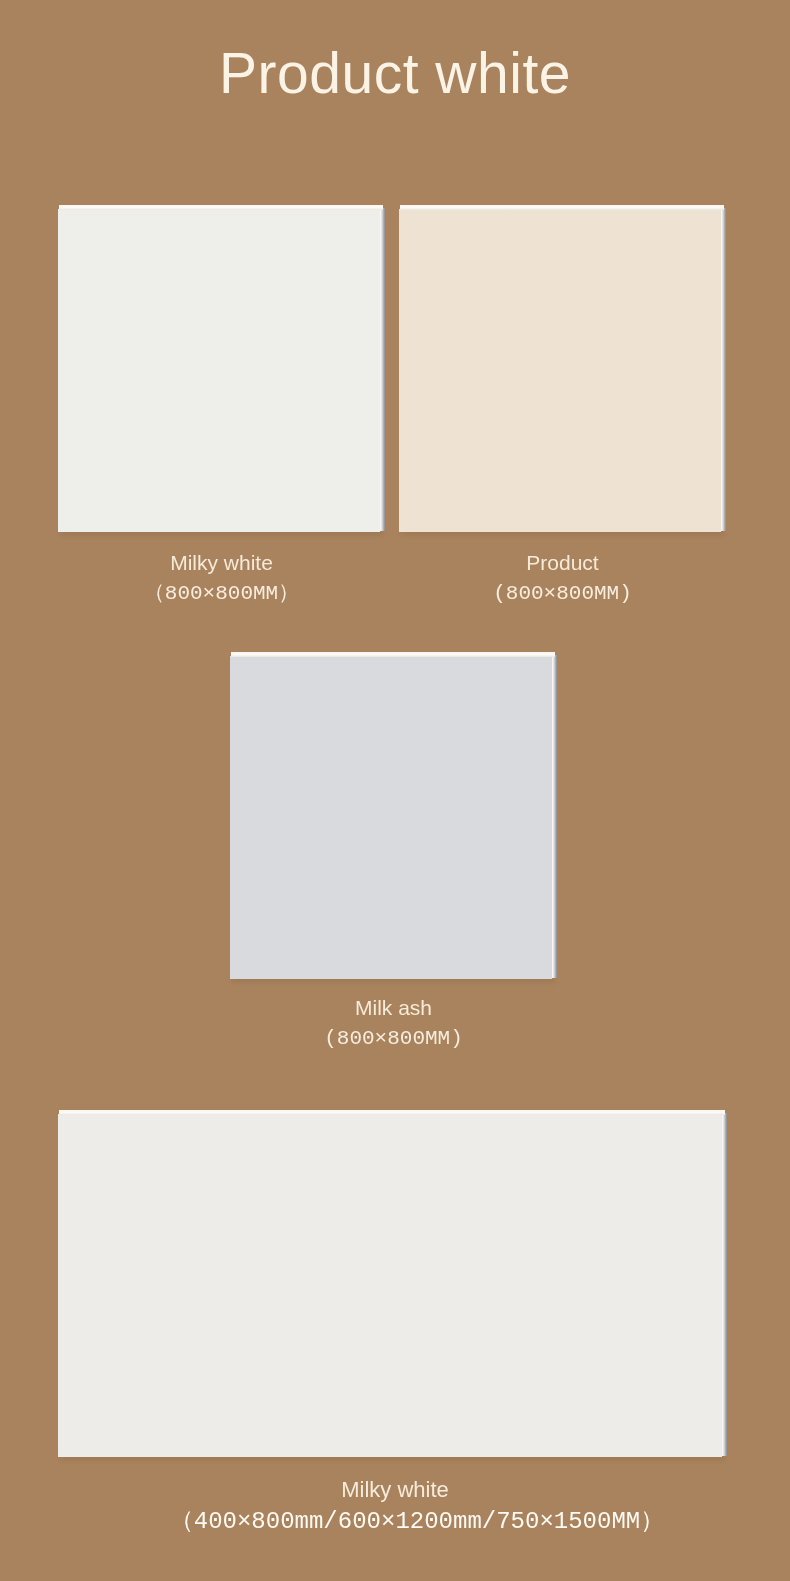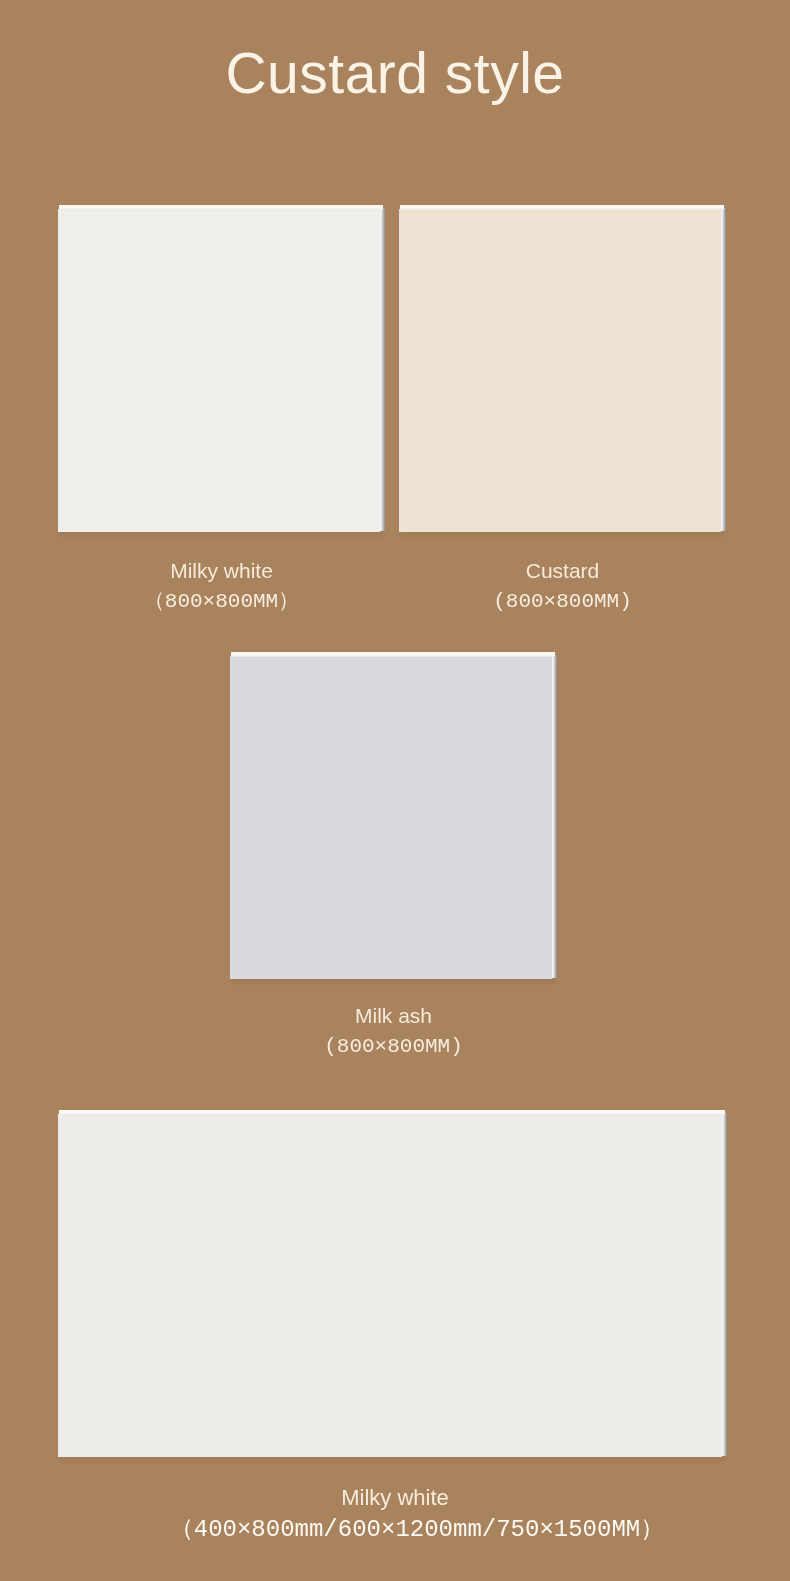--- a/index.html
+++ b/index.html
@@ -91,21 +91,20 @@
   
   .caption {
     position: absolute;
     text-align: center;
   }
   .caption-name {
     font-size: 21px;
     line-height: 30px;
     color: #f6ead9;
     white-space: nowrap;
-    margin-top: 8px;
   }
   .caption-size {
     font-size: 21px;
     line-height: 32px;
     color: #f8edde;
     white-space: nowrap;
     font-family: Liberation Mono, monospace;
   }
   .caption-wide .caption-name {
     font-size: 22px;
@@ -127,21 +126,21 @@
   #caption-milky-white-800   { left: 58px;  top: 548px;  width: 327px; }
   #caption-custard-800       { left: 399px; top: 548px;  width: 327px; }
   #caption-milk-ash-800      { left: 230px; top: 993px;  width: 327px; }
   #caption-milky-white-multi { left: 0;     top: 1475px; width: 790px; }
 </style>
 </head>
 <body>
 
 <div class="page">
 
-  <div class="page-title">Custard style</div>
+  <div class="page-title">Product white</div>
 
   <div class="tile-item" id="tile-milky-white-800">
     <div class="tile">
       <div class="tile-shadow"></div>
       <div class="tile-face" style="background:#eeeeea;"></div>
       <div class="tile-side"></div>
       <div class="tile-top"></div>
     </div>
   </div>
 
@@ -153,21 +152,21 @@
   <div class="tile-item" id="tile-custard-800">
     <div class="tile">
       <div class="tile-shadow"></div>
       <div class="tile-face" style="background:#eee2d3;"></div>
       <div class="tile-side"></div>
       <div class="tile-top"></div>
     </div>
   </div>
 
   <div class="caption" id="caption-custard-800">
-    <div class="caption-name">Custard</div>
+    <div class="caption-name">Product</div>
     <div class="caption-size">(800×800MM)</div>
   </div>
 
   <div class="tile-item" id="tile-milk-ash-800">
     <div class="tile">
       <div class="tile-shadow"></div>
       <div class="tile-face" style="background:#d9dade;"></div>
       <div class="tile-side"></div>
       <div class="tile-top"></div>
     </div>

